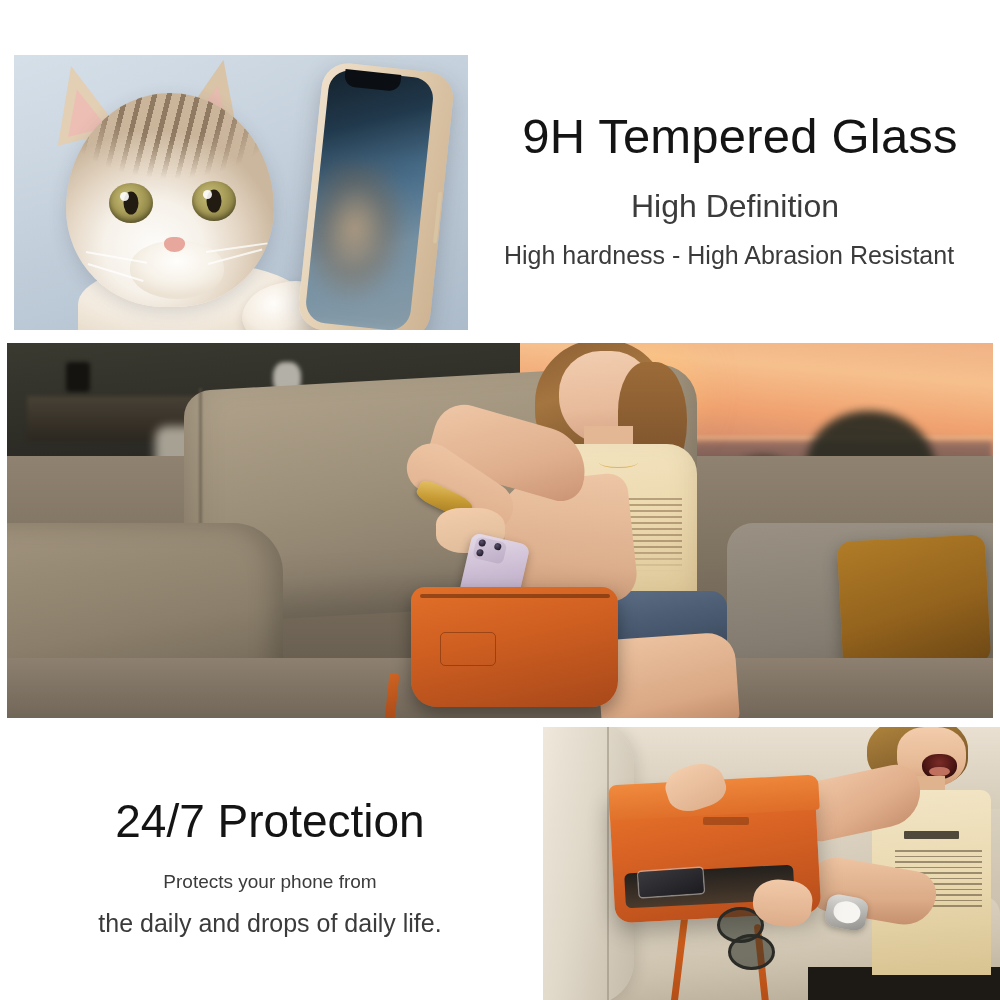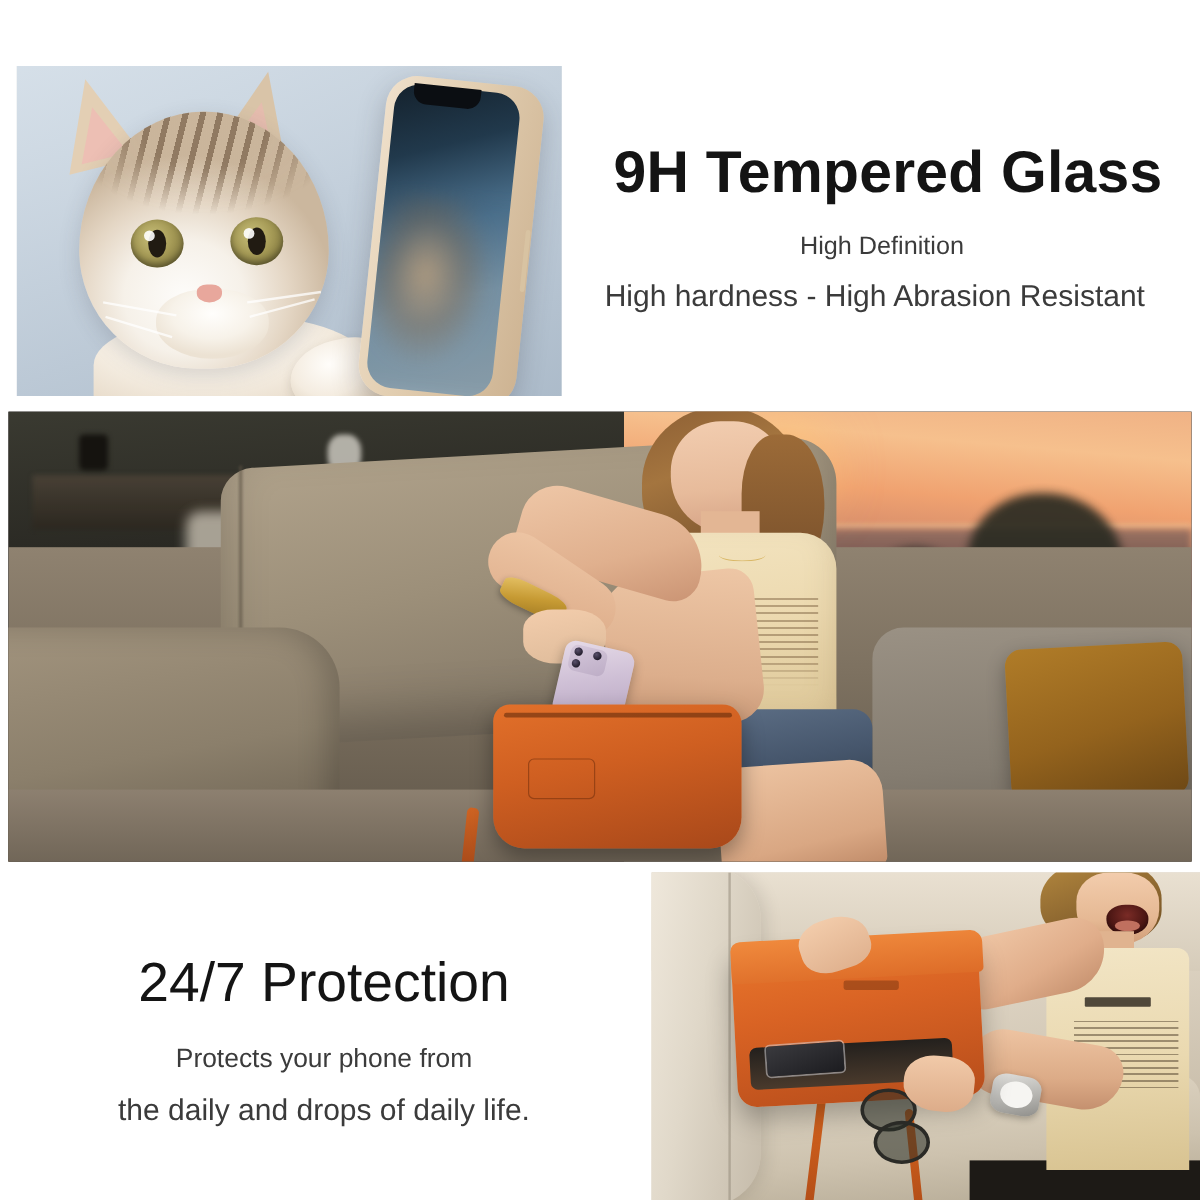--- a/index.html
+++ b/index.html
@@ -84,23 +84,23 @@
     background:radial-gradient(55% 60% at 40% 40%, rgba(196,160,118,.75) 0%, rgba(120,96,70,.45) 45%, rgba(40,58,74,.1) 80%);
     filter:blur(6px);}
   .cat-phone .notch{position:absolute;left:22px;top:6px;width:56px;height:17px;border-radius:0 0 11px 11px;
     background:#0b0e12;}
   .cat-phone .btn{position:absolute;right:1px;top:118px;width:4px;height:52px;border-radius:3px;
     background:#d8c3a2;}
 
   
   #panel-headline{position:absolute;left:470px;top:55px;width:530px;height:275px;
     display:flex;flex-direction:column;align-items:center;justify-content:center;}
-  .h-title{font-size:49px;color:#141414;font-weight:700;letter-spacing:.2px;line-height:1;
+  .h-title{font-size:49px;color:#141414;font-weight:400;letter-spacing:.2px;line-height:1;
     margin:0 0 22px 10px;white-space:nowrap;}
-  .h-sub{font-size:21px;color:#3b3b3b;font-weight:400;line-height:1.45;margin:0;white-space:nowrap;}
+  .h-sub{font-size:32px;color:#3b3b3b;font-weight:400;line-height:1.45;margin:0;white-space:nowrap;}
   .h-sub2{font-size:25px;color:#3b3b3b;font-weight:400;line-height:1.45;margin:8px 12px 0 0;white-space:nowrap;}
 
   
   #panel-sofa{left:7px;top:343px;width:986px;height:375px;background:#1b1714;}
   .room-dark{position:absolute;left:0;top:0;width:52%;height:100%;
     background:linear-gradient(175deg,#3a3a31 0%,#2b2a24 28%,#171412 62%,#100e0c 100%);}
   .room-shelf{position:absolute;left:2%;top:14%;width:46%;height:12%;
     background:linear-gradient(180deg,#4b4337 0%,#2c271f 100%);filter:blur(2px);opacity:.9;}
   .room-vase{position:absolute;left:27%;top:5%;width:28px;height:34px;border-radius:40% 40% 46% 46%;
     background:#c9c6bd;filter:blur(2px);opacity:.85;}
@@ -191,21 +191,21 @@
     border:1.6px solid rgba(120,50,14,.6);border-radius:5px;}
   .bag-mid .zip{position:absolute;left:4%;top:6%;width:92%;height:4px;border-radius:3px;
     background:rgba(90,38,10,.55);}
   .bag-strap{position:absolute;left:38.5%;top:88%;width:10px;height:13%;
     background:linear-gradient(180deg,#cf6423 0%,#a84a19 100%);border-radius:4px;transform:rotate(6deg);}
 
   
   #panel-text2{position:absolute;left:0px;top:740px;width:540px;height:260px;
     display:flex;flex-direction:column;align-items:center;justify-content:center;}
   .t2-title{font-size:46px;color:#141414;font-weight:400;line-height:1;margin:0 0 24px 0;white-space:nowrap;}
-  .t2-l1{font-size:22px;color:#3b3b3b;line-height:1.5;margin:0;white-space:nowrap;}
+  .t2-l1{font-size:19px;color:#3b3b3b;line-height:1.5;margin:0;white-space:nowrap;}
   .t2-l2{font-size:25px;color:#3b3b3b;line-height:1.5;margin:9px 0 0 0;white-space:nowrap;}
 
   
   #panel-bag{left:543px;top:727px;width:457px;height:273px;background:#ded6c8;}
   .b-sofa{position:absolute;inset:0;
     background:linear-gradient(168deg,#ece4d6 0%,#ddd3c2 42%,#cabfac 78%,#b3a693 100%);}
   .b-sofa-back{position:absolute;left:0;top:0;width:100%;height:30%;
     background:linear-gradient(180deg,#e9e0d1 0%,#d6ccba 100%);}
   .b-arm{position:absolute;left:-2%;top:-2%;width:22%;height:104%;
     background:linear-gradient(100deg,#f1eade 0%,#e0d8c9 46%,#c5bbaa 100%);

